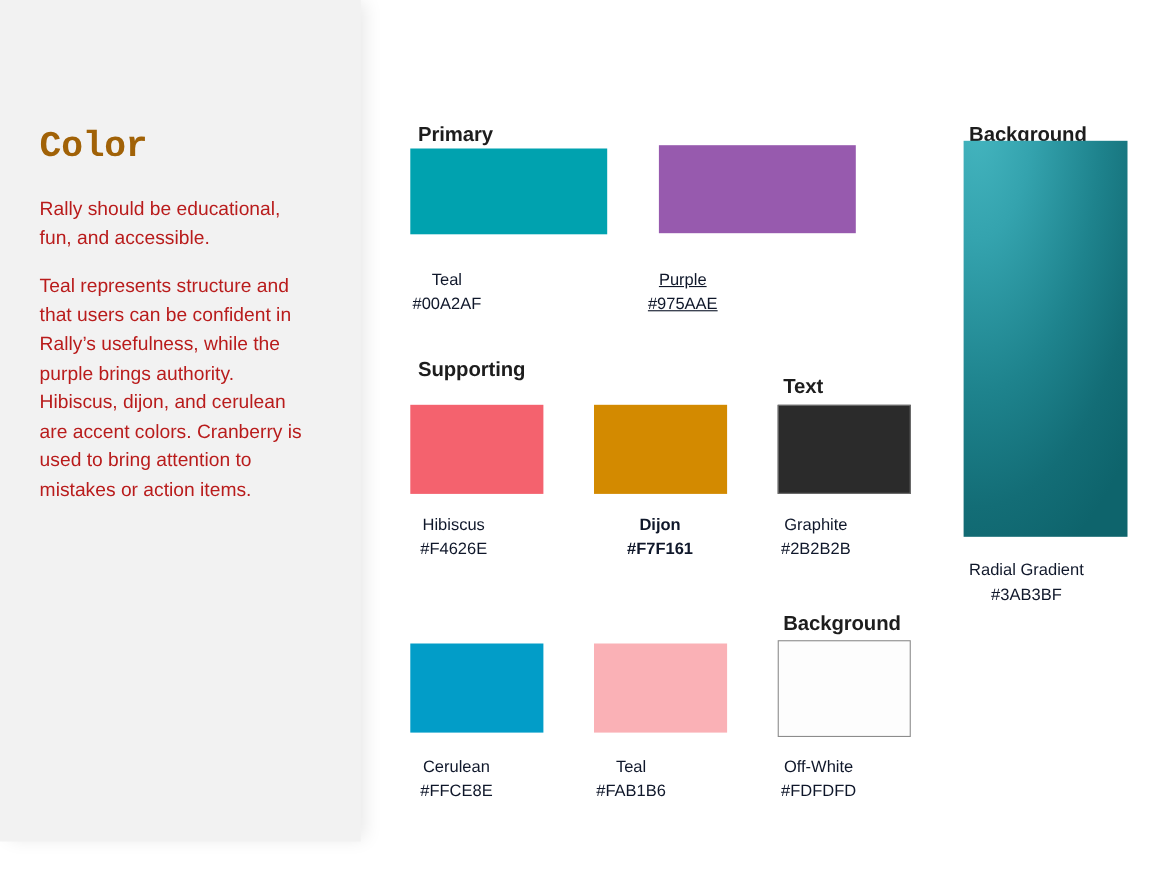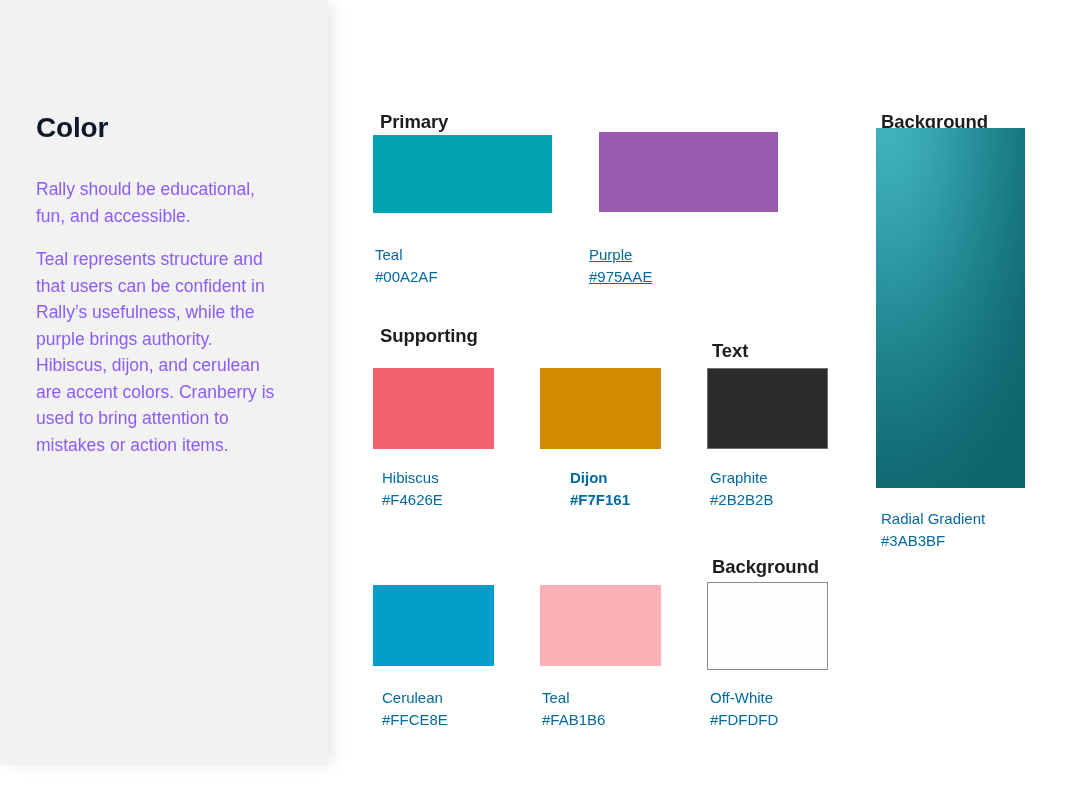--- a/index.html
+++ b/index.html
@@ -24,36 +24,37 @@
     top: 0;
     width: 328px;
     height: 765px;
     background: #F2F2F2;
     box-shadow: 6px 0 16px -2px rgba(0,0,0,0.10);
   }
   #sidebar-title {
     position: absolute;
     left: 36px;
     top: 93px;
-    font-size: 28px;
+    font-size: 33px;
     font-weight: bold;
-    color: #0f172a;
+    color: #a16207;
     letter-spacing: -0.2px;
+    font-family: Liberation Mono, monospace;
   }
   #sidebar-body {
     position: absolute;
     left: 36px;
     top: 176px;
     width: 252px;
   }
   #sidebar-body p {
     margin: 0 0 17px 0;
     font-size: 17.5px;
     line-height: 26.5px;
-    color: #8b5cf6;
+    color: #b91c1c;
   }
 
   
   #main {
     position: absolute;
     left: 0;
     top: 0;
     width: 1067px;
     height: 692px;
   }
@@ -65,22 +66,23 @@
     letter-spacing: -0.1px;
     white-space: nowrap;
   }
   .swatch {
     position: absolute;
   }
   .caption {
     position: absolute;
     font-size: 15px;
     line-height: 21.5px;
-    color: #0369a1;
+    color: #0f172a;
     white-space: nowrap;
+    text-align: center;
   }
   .caption .cap-name,
   .caption .cap-hex {
     display: block;
   }
 
   
   #heading-primary     { left: 380px; top: 96px; }
   #heading-supporting  { left: 380px; top: 310px; }
   #heading-text        { left: 712px; top: 325px; }

